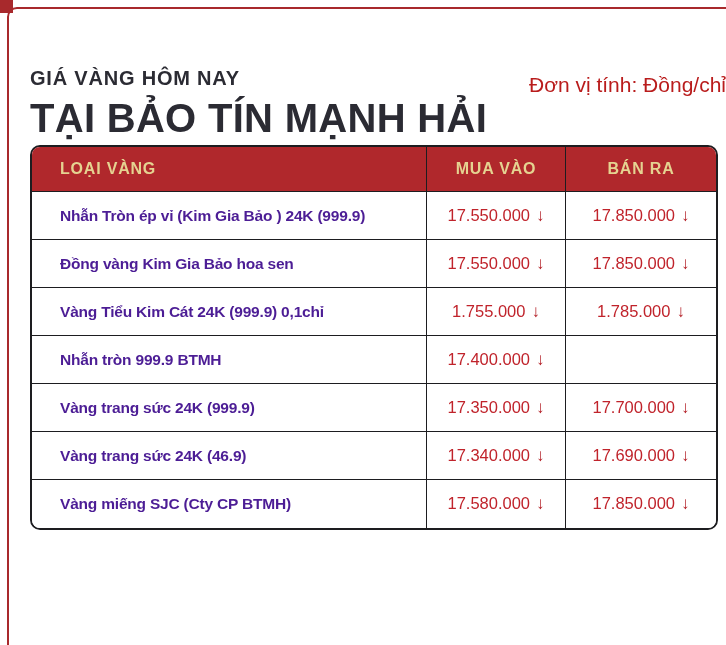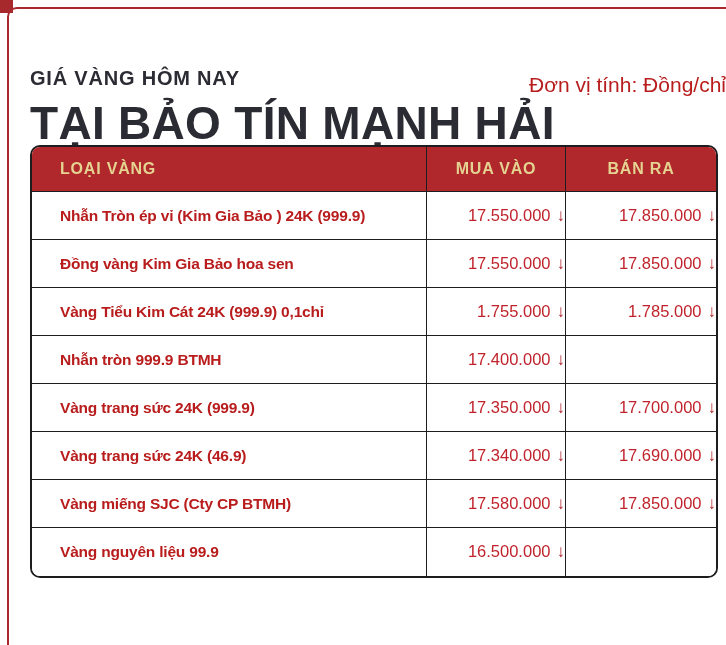--- a/index.html
+++ b/index.html
@@ -31,21 +31,21 @@
     width: 688px;
     margin-top: 39px;
   }
   .title-small {
     font-size: 20px;
     font-weight: 700;
     letter-spacing: 0.8px;
     color: #2b2b33;
   }
   .title-large {
-    font-size: 46px;
+    font-size: 40px;
     font-weight: 700;
     letter-spacing: 0.3px;
     color: #2b2b33;
     margin-top: 6px;
   }
   .unit-line {
     position: absolute;
     top: 73px;
     right: 0;
     font-size: 21px;
@@ -89,25 +89,25 @@
     border-bottom: 1px solid #1d1d20;
     background: #fff;
     vertical-align: middle;
   }
   tbody tr:last-child td { border-bottom: none; }
   td.cell-type {
     padding-left: 28px;
     font-size: 15.5px;
     font-weight: 700;
     letter-spacing: -0.2px;
-    color: #b91c1c;
+    color: #4c1d95;
     white-space: nowrap;
   }
   td.cell-price {
-    text-align: right;
+    text-align: center;
     font-size: 16.5px;
     color: #c0232b;
     white-space: nowrap;
   }
   .arrow {
     color: #b21d24;
     font-weight: 700;
     font-size: 17px;
     margin-left: 6px;
   }
@@ -176,20 +176,15 @@
     <td class="cell-price"><span>17.690.000</span><span class="arrow">↓</span></td>
   </tr>
 
   <tr>
     <td class="cell-type">Vàng miếng SJC (Cty CP BTMH)</td>
     <td class="cell-price"><span>17.580.000</span><span class="arrow">↓</span></td>
     <td class="cell-price"><span>17.850.000</span><span class="arrow">↓</span></td>
   </tr>
 
 
-  <tr>
-    <td class="cell-type">Vàng nguyên liệu 99.9</td>
-    <td class="cell-price"><span>16.500.000</span><span class="arrow">↓</span></td>
-    <td class="cell-price"><span></span><span class="arrow"></span></td>
-  </tr>
 </tbody>
   </table>
 </div>
 
 </body></html>

